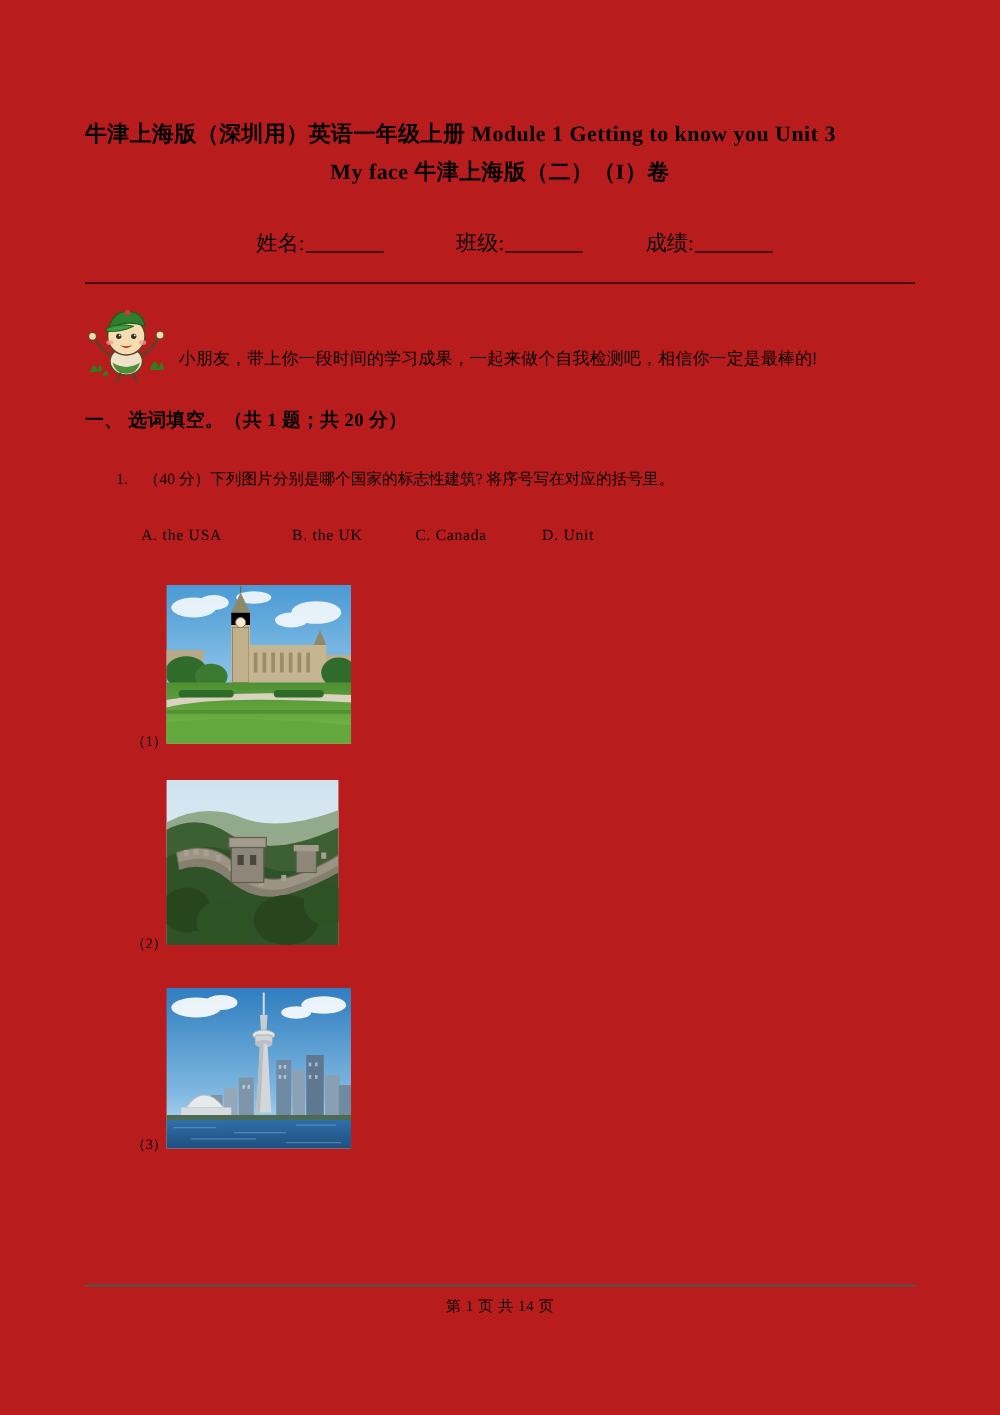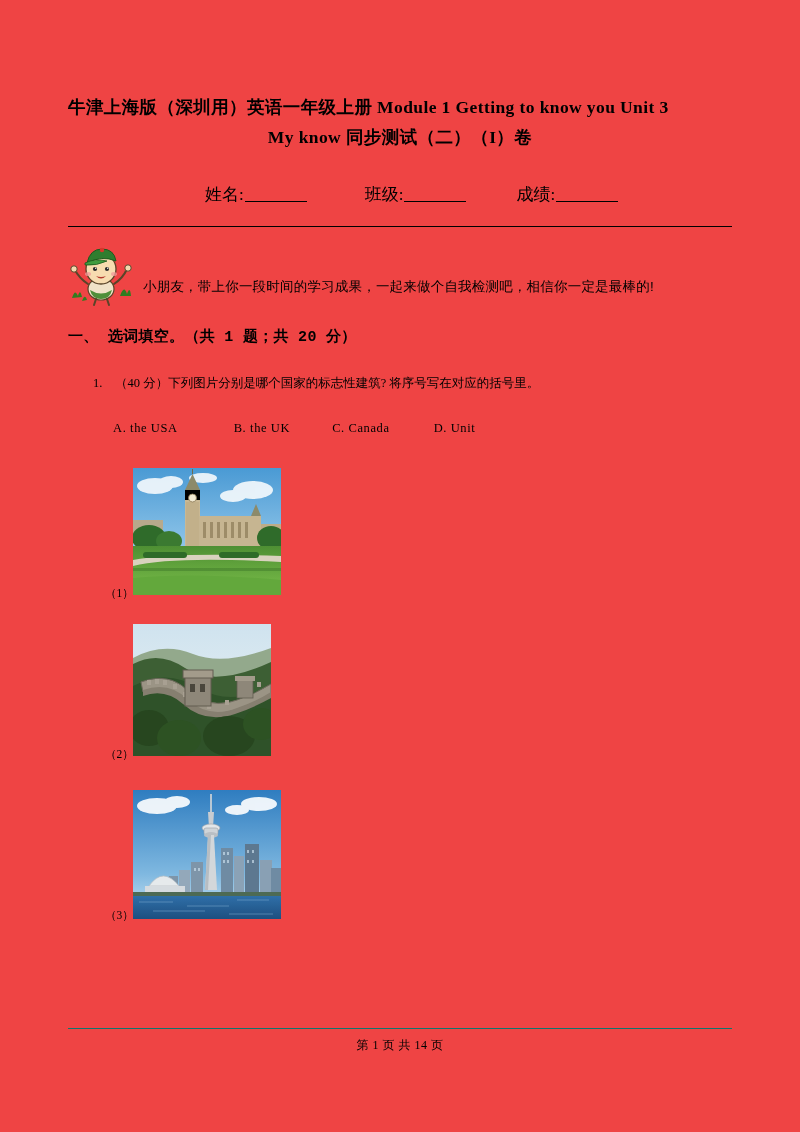--- a/index.html
+++ b/index.html
@@ -14,21 +14,21 @@
     font-family: "Liberation Serif", serif;
     color: #000000;
     overflow: hidden;
   }
   .page {
     position: absolute;
     left: 0;
     top: 0;
     width: 800px;
     height: 1132px;
-    background: #ef4444;
+    background: #b91c1c;
   }
   .title-block {
     position: absolute;
     left: 68px;
     top: 92px;
     width: 664px;
     text-align: center;
   }
   .title-line {
     font-family: "Liberation Serif", serif;
@@ -92,21 +92,21 @@
     letter-spacing: 0.2px;
     white-space: nowrap;
   }
 
   .section-head {
     position: absolute;
     left: 68px;
     top: 327px;
     font-size: 15px;
     font-weight: bold;
-    font-family: Liberation Mono, monospace;
+    font-family: Liberation Serif, serif;
     letter-spacing: 0.3px;
     white-space: nowrap;
   }
 
   .question {
     position: absolute;
     left: 93px;
     top: 375px;
     font-size: 12.5px;
     font-family: "Liberation Serif", serif;
@@ -156,21 +156,21 @@
     letter-spacing: 0.5px;
   }
 </style>
 </head>
 <body>
 
 <div class="page">
 
   <div class="title-block">
     <div class="title-line l1">牛津上海版（深圳用）英语一年级上册 Module 1 Getting to know you Unit 3</div>
-    <div class="title-line l2">My know 同步测试（二）（I）卷</div>
+    <div class="title-line l2">My face 牛津上海版（二）（I）卷</div>
   </div>
 
   <div class="info-row">
     <span class="info-item"><span class="label">姓名:</span><span class="blank"></span></span><span class="gap1"></span><span class="info-item"><span class="label">班级:</span><span class="blank"></span></span><span class="gap2"></span><span class="info-item"><span class="label">成绩:</span><span class="blank"></span></span>
   </div>
 
   <div class="divider"></div>
 
   <div class="mascot">
     <svg width="72" height="62" viewBox="0 0 72 62" xmlns="http://www.w3.org/2000/svg">

